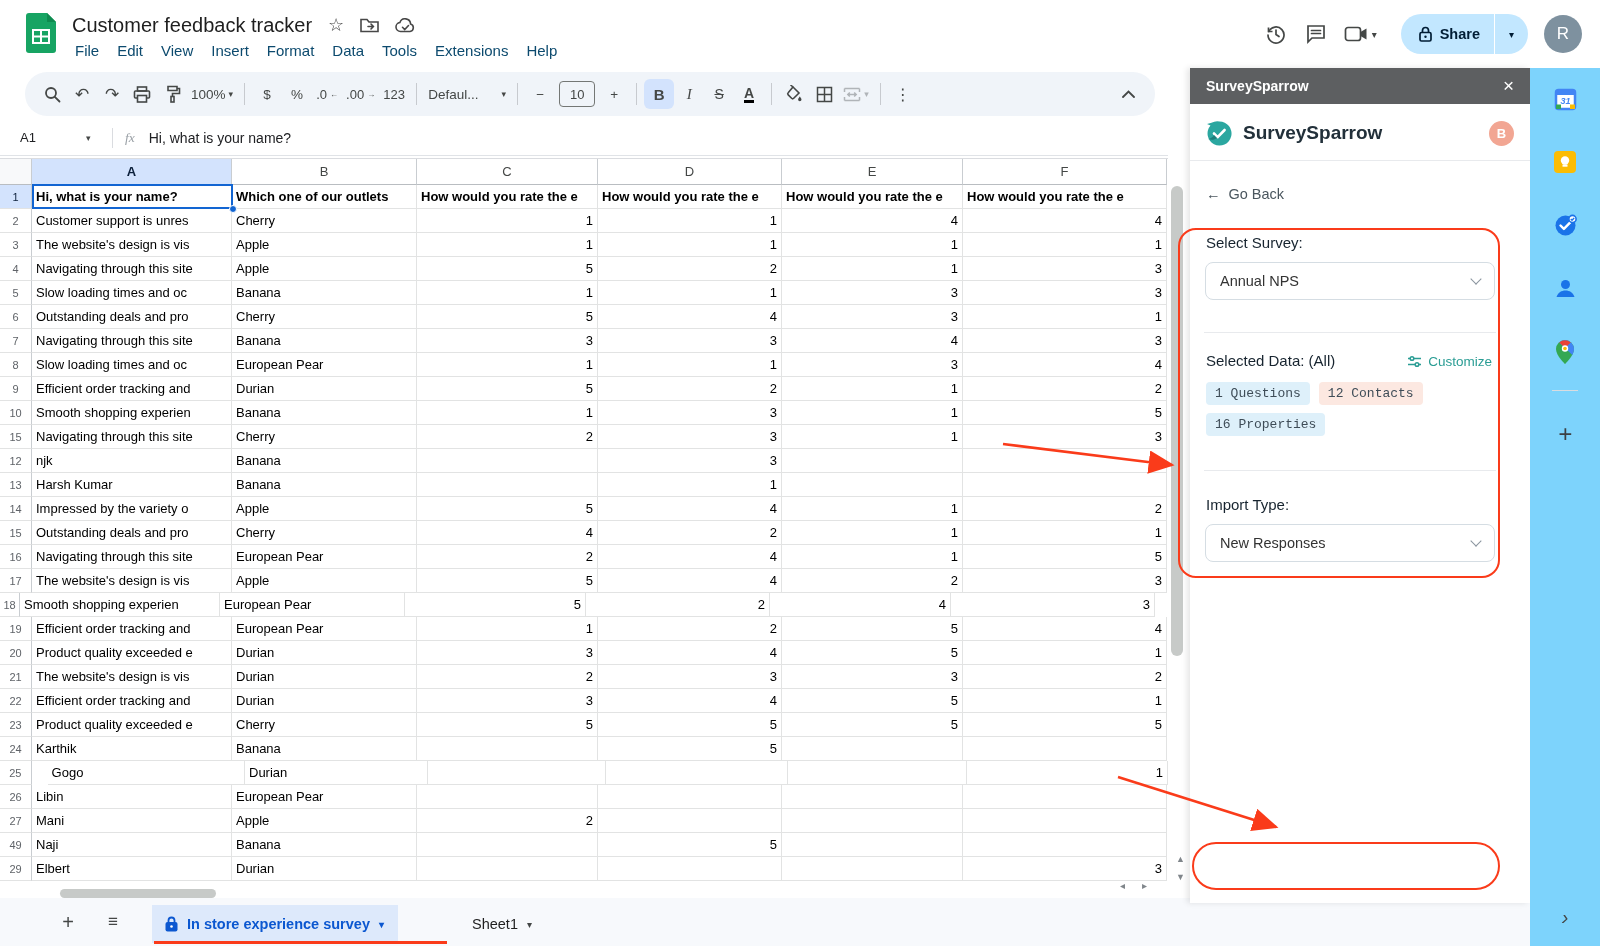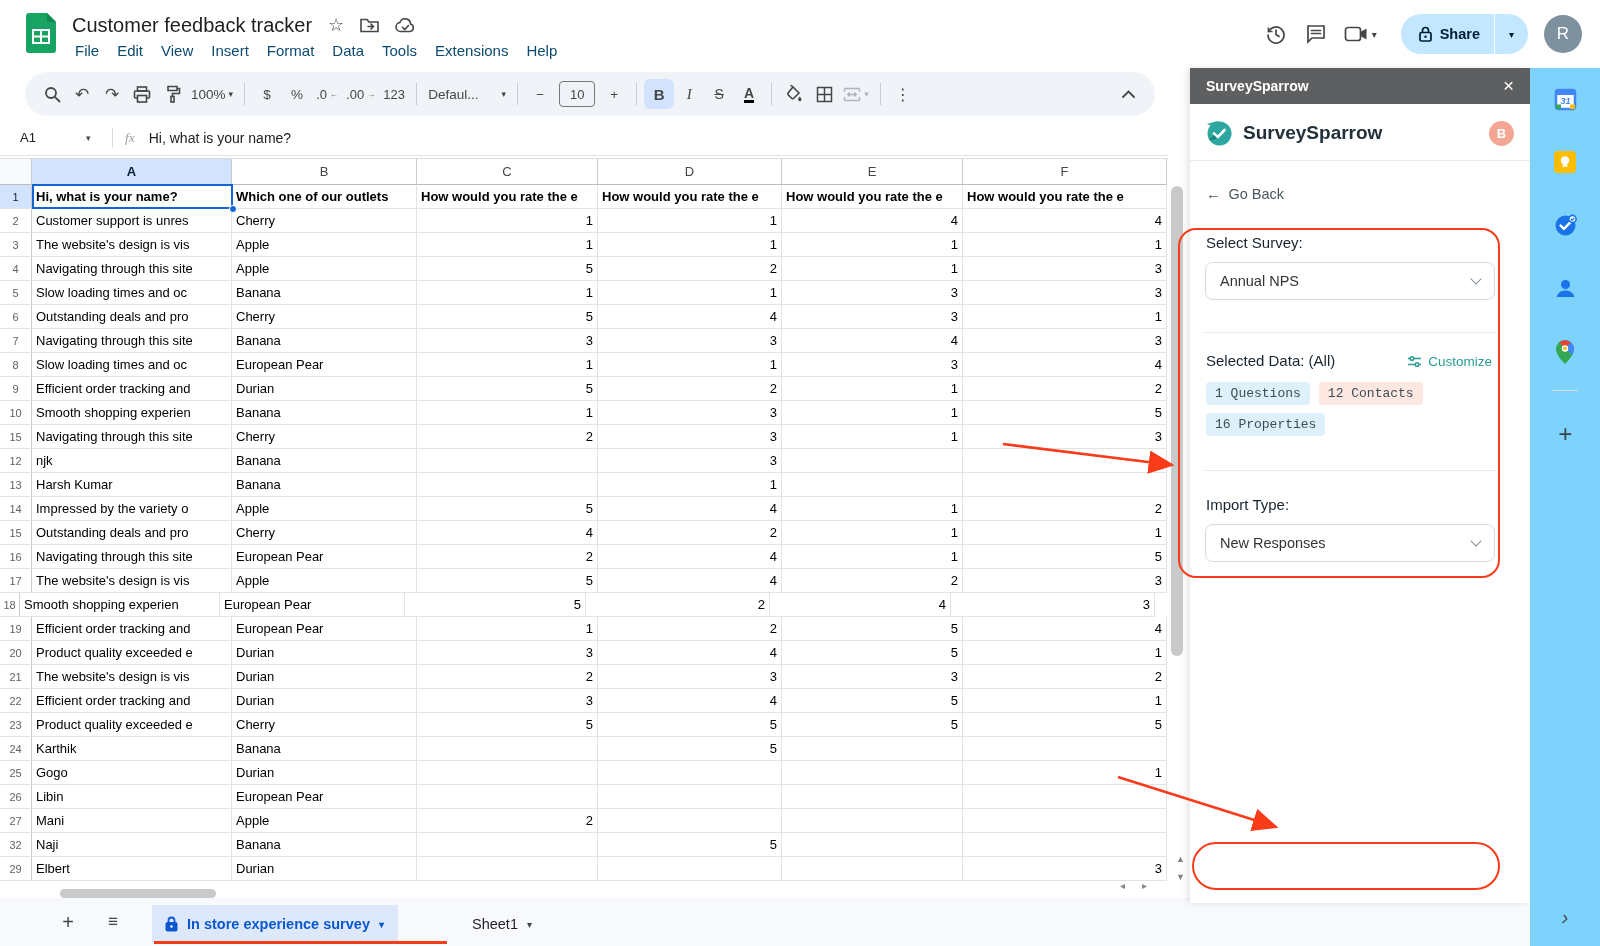--- a/index.html
+++ b/index.html
@@ -491,21 +491,21 @@
       <div class="rnum" style="width: 32px; height: 24px;">24</div>
       <div class="gcell" style="width: 200px; height: 24px;">Karthik</div>
       <div class="gcell" style="width: 185px; height: 24px;">Banana</div>
       <div class="gcell right" style="width: 181px; height: 24px;"></div>
       <div class="gcell right" style="width: 184px; height: 24px;">5</div>
       <div class="gcell right" style="width: 181px; height: 24px;"></div>
       <div class="gcell right" style="width: 204px; height: 24px;"></div>
     </div>
     <div class="grow">
       <div class="rnum" style="width: 32px; height: 24px;">25</div>
-      <div class="gcell" style="width: 200px; height: 24px;">Gogo</div>
+      <div class="gcell" style="width: 200px; height: 24px; margin-left: 16px;">Gogo</div>
       <div class="gcell" style="width: 185px; height: 24px;">Durian</div>
       <div class="gcell right" style="width: 181px; height: 24px;"></div>
       <div class="gcell right" style="width: 184px; height: 24px;"></div>
       <div class="gcell right" style="width: 181px; height: 24px;"></div>
       <div class="gcell right" style="width: 204px; height: 24px;">1</div>
     </div>
     <div class="grow">
       <div class="rnum" style="width: 32px; height: 24px;">26</div>
       <div class="gcell" style="width: 200px; height: 24px;">Libin</div>
       <div class="gcell" style="width: 185px; height: 24px;">European Pear</div>
@@ -517,21 +517,21 @@
     <div class="grow">
       <div class="rnum" style="width: 32px; height: 24px;">27</div>
       <div class="gcell" style="width: 200px; height: 24px;">Mani</div>
       <div class="gcell" style="width: 185px; height: 24px;">Apple</div>
       <div class="gcell right" style="width: 181px; height: 24px;">2</div>
       <div class="gcell right" style="width: 184px; height: 24px;"></div>
       <div class="gcell right" style="width: 181px; height: 24px;"></div>
       <div class="gcell right" style="width: 204px; height: 24px;"></div>
     </div>
     <div class="grow">
-      <div class="rnum" style="width: 32px; height: 24px;">32</div>
+      <div class="rnum" style="width: 32px; height: 24px;">49</div>
       <div class="gcell" style="width: 200px; height: 24px;">Naji</div>
       <div class="gcell" style="width: 185px; height: 24px;">Banana</div>
       <div class="gcell right" style="width: 181px; height: 24px;"></div>
       <div class="gcell right" style="width: 184px; height: 24px;">5</div>
       <div class="gcell right" style="width: 181px; height: 24px;"></div>
       <div class="gcell right" style="width: 204px; height: 24px;"></div>
     </div>
     <div class="grow">
       <div class="rnum" style="width: 32px; height: 24px;">29</div>
       <div class="gcell" style="width: 200px; height: 24px;">Elbert</div>

